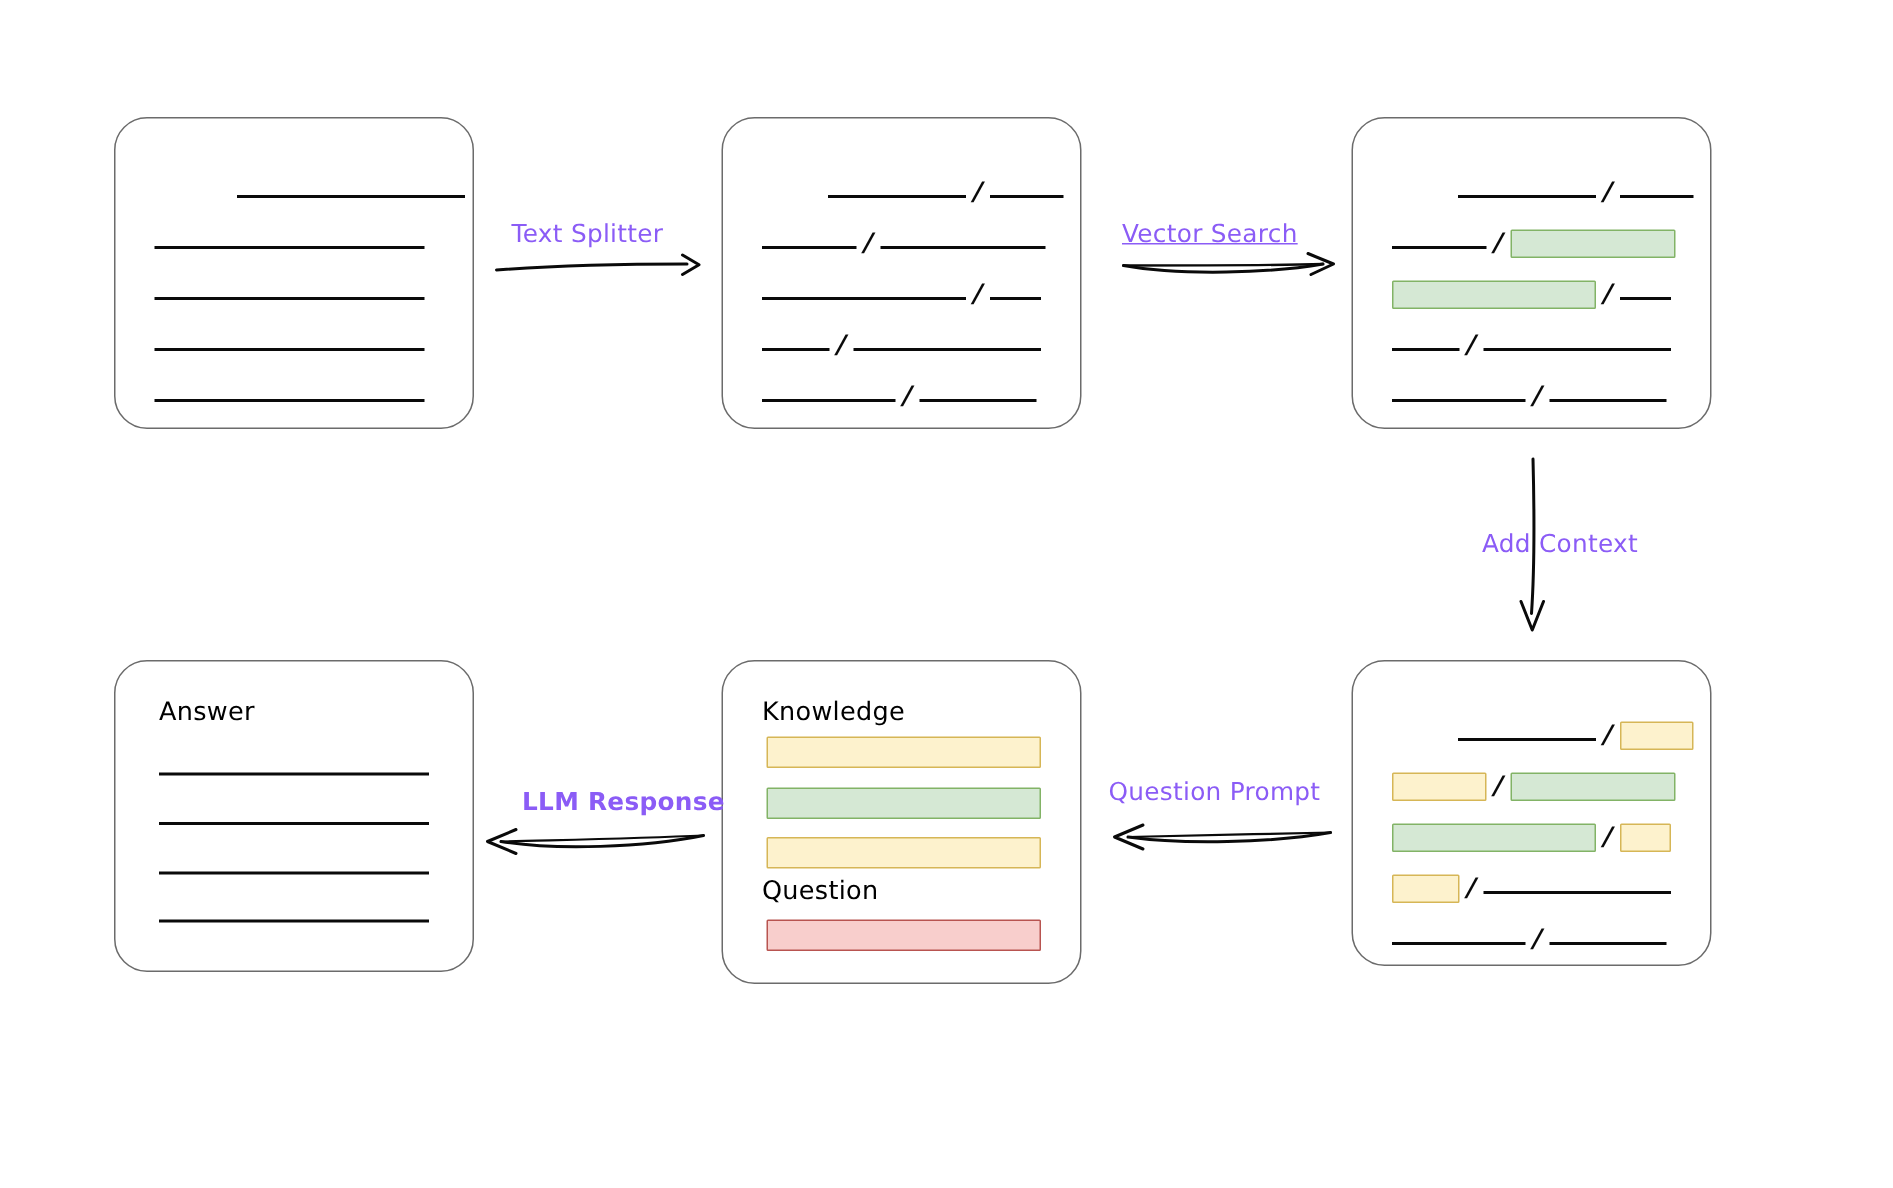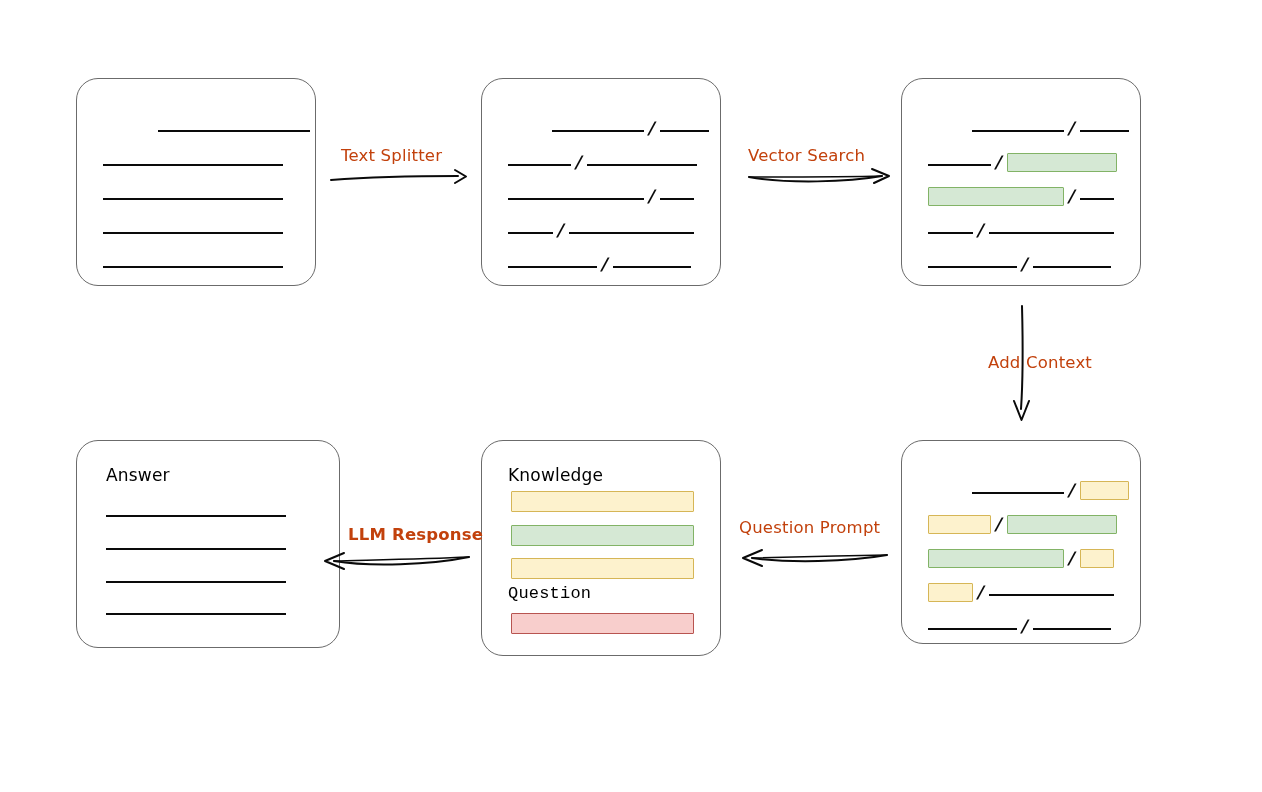--- a/index.html
+++ b/index.html
@@ -96,21 +96,21 @@
     position: absolute;
     height: 0;
     border-bottom: 2px solid #0a0a0a;
   }
 
   
   .arrow-label {
     position: absolute;
     font-family: "DejaVu Sans", sans-serif;
     font-size: 16.5px;
-    color: #c2410c;
+    color: #8b5cf6;
     white-space: nowrap;
     letter-spacing: 0.2px;
   }
 
   
   .credit {
     position: absolute;
     font-family: "DejaVu Sans", sans-serif;
     font-size: 16.5px;
     color: #000000;
@@ -226,46 +226,46 @@
       </div>
       <div class="row" style="top: 178px; left: 26px;">
         <span class="seg-line" style="width: 89px;"></span>
         <span class="slash" style="margin: 0px 5px;">/</span>
         <span class="seg-line" style="width: 78px;"></span>
       </div>
     </div>
 
   <div class="doc-box" id="box-prompt" style="left:481px; top:440px; width:240px; height:216px;">
     <div class="box-heading" style="left:26px; top:24px;">Knowledge</div>
-    <div class="box-heading" style="left:26px; top:143px;font-family:Liberation Mono, monospace;">Question</div>
+    <div class="box-heading" style="left:26px; top:143px;">Question</div>
     <div id="prompt-bars">
         <div class="bar yellow" style="left: 29px; top: 50px; width: 183px;"></div>
         <div class="bar green" style="left: 29px; top: 84px; width: 183px;"></div>
         <div class="bar yellow" style="left: 29px; top: 117px; width: 183px;"></div>
         <div class="bar red" style="left: 29px; top: 172px; width: 183px;"></div>
       </div>
   </div>
 
-  <div class="doc-box" id="box-answer" style="left:76px; top:440px; width:264px; height:208px;">
+  <div class="doc-box" id="box-answer" style="left:76px; top:440px; width:240px; height:208px;">
     <div class="box-heading" style="left:29px; top:24px;">Answer</div>
     <div id="answer-lines">
         <div class="plain-line" style="left: 29px; top: 74px; width: 180px;"></div>
         <div class="plain-line" style="left: 29px; top: 107px; width: 180px;"></div>
         <div class="plain-line" style="left: 29px; top: 140px; width: 180px;"></div>
         <div class="plain-line" style="left: 29px; top: 172px; width: 180px;"></div>
       </div>
   </div>
 
   <div class="arrow-label" style="left:341px; top:146px;">Text Splitter</div>
   <svg class="arrow-svg" style="left:330px; top:168px;" width="140" height="22" viewBox="0 0 140 22">
     <path d="M1,12 C40,9 95,8 128,8" stroke="#0a0a0a" stroke-width="2" fill="none" stroke-linecap="round"></path>
     <path d="M125,2 L136,8.5 L125,15" stroke="#0a0a0a" stroke-width="2" fill="none" stroke-linejoin="round" stroke-linecap="round"></path>
   </svg>
 
-  <div class="arrow-label" style="left:748px; top:146px;">Vector Search</div>
+  <div class="arrow-label" style="left:748px; top:146px;text-decoration:underline;">Vector Search</div>
   <svg class="arrow-svg" style="left:748px; top:165px;" width="146" height="26" viewBox="0 0 146 26">
     <path d="M1,12 C40,19 100,17 134,11" stroke="#0a0a0a" stroke-width="2" fill="none" stroke-linecap="round"></path>
     <path d="M1,12 C45,12 100,12 134,11" stroke="#0a0a0a" stroke-width="1.6" fill="none" stroke-linecap="round"></path>
     <path d="M124,4 L141,11 L126,18" stroke="#0a0a0a" stroke-width="2" fill="none" stroke-linejoin="round" stroke-linecap="round"></path>
   </svg>
 
   <div class="arrow-label" style="left:988px; top:353px;">Add Context</div>
   <svg class="arrow-svg" style="left:1010px; top:305px;" width="30" height="120" viewBox="0 0 30 120">
     <path d="M12,1 C13,40 13,75 11,104" stroke="#0a0a0a" stroke-width="2" fill="none" stroke-linecap="round"></path>
     <path d="M4,96 L11.5,115 L19,96" stroke="#0a0a0a" stroke-width="2" fill="none" stroke-linejoin="round" stroke-linecap="round"></path>

